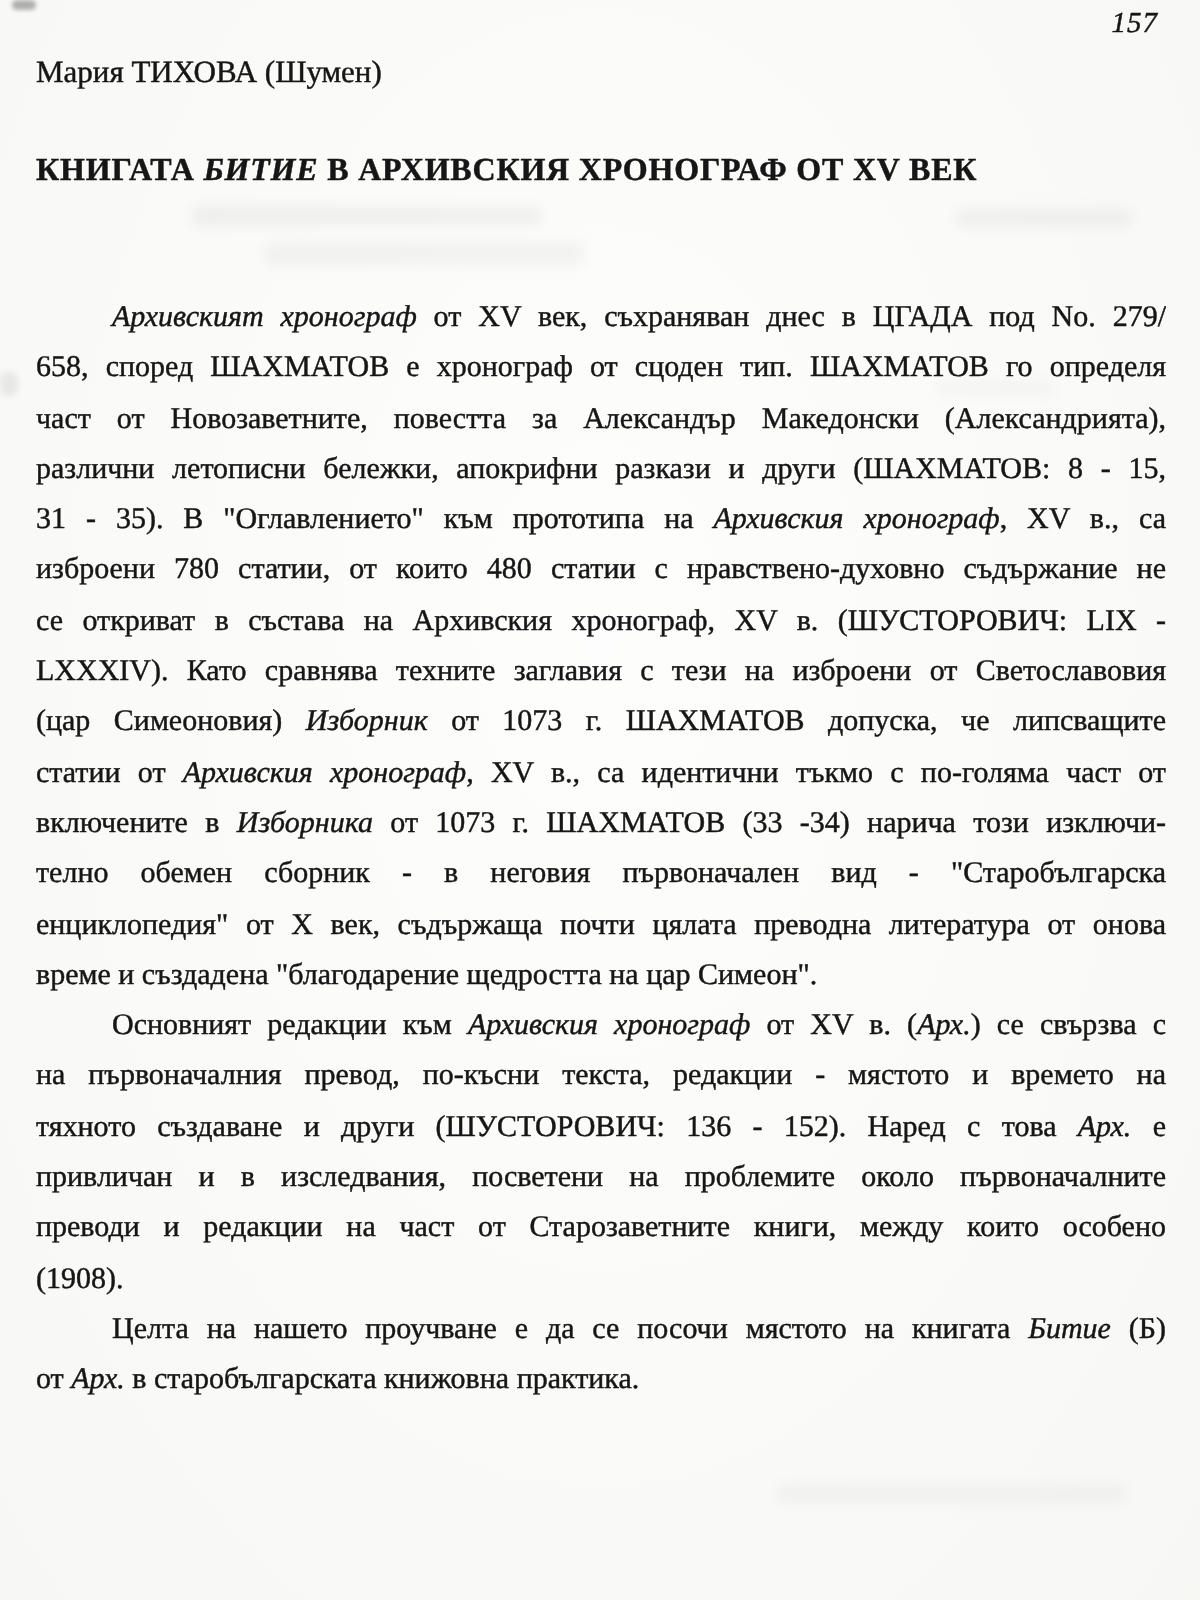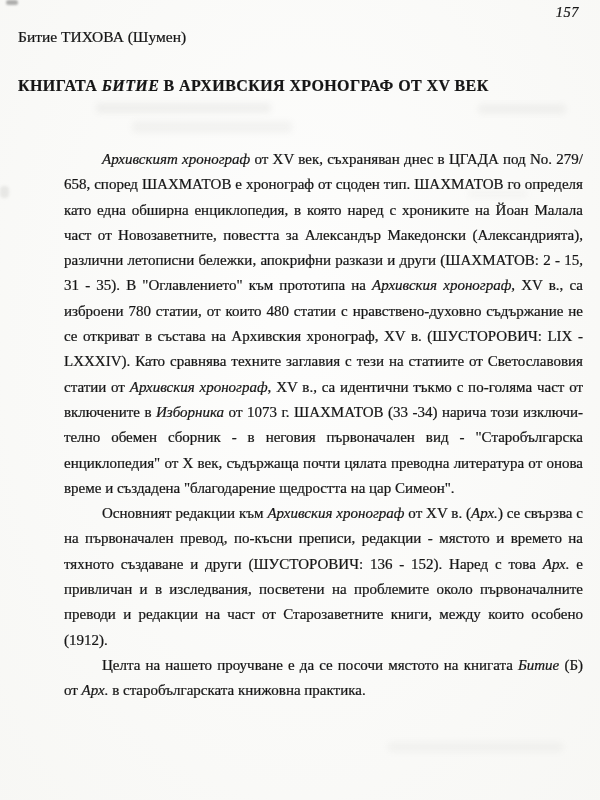--- a/index.html
+++ b/index.html
@@ -14,21 +14,21 @@
       radial-gradient(ellipse at 50% 40%, rgba(255,255,255,0.6), rgba(240,240,236,0.35)),
       #fbfbf9;
   }
   .ink{-webkit-text-stroke:0.22px currentColor;}
   .pagenum{position:absolute;top:4px;right:21px;font-size:14.5px;letter-spacing:0.5px;font-style:italic;}
   .author{position:absolute;top:28px;left:18px;font-size:15.5px;}
   .title{position:absolute;top:77px;left:18px;font-size:16px;font-weight:bold;letter-spacing:0.4px;white-space:nowrap;}
   .title em{font-style:italic;}
   .bodytext{position:absolute;top:147px;left:18px;width:565px;font-size:15px;}
   .paragraph{margin:0;}
-  .line{line-height:25.3px;height:25.3px;text-align:justify;text-align-last:justify;overflow:hidden;margin-left:46px;}
+  .line{line-height:25.3px;height:25.3px;text-align:justify;text-align-last:justify;overflow:hidden;}
   .line.indent{padding-left:38px;}
   .line.last{text-align-last:left;}
   .bodytext em{font-style:italic;}
   .smudge{position:absolute;background:#8e8e8a;filter:blur(3px);border-radius:4px;pointer-events:none;}
   .s1{left:96px;top:103px;width:175px;height:10px;opacity:.10;}
   .s2{left:132px;top:121px;width:160px;height:12px;opacity:.08;}
   .s3{left:478px;top:104px;width:88px;height:10px;opacity:.09;}
   .s4{left:468px;top:190px;width:60px;height:8px;opacity:.05;}
   .s5{left:388px;top:742px;width:175px;height:10px;opacity:.07;}
   .s6{left:0px;top:186px;width:9px;height:12px;opacity:.16;filter:blur(1.5px);}
@@ -40,45 +40,45 @@
 <div class="page">
   <div class="smudge s1"></div>
   <div class="smudge s2"></div>
   <div class="smudge s3"></div>
   <div class="smudge s4"></div>
   <div class="smudge s5"></div>
   <div class="smudge s6"></div>
   <div class="smudge s7"></div>
 
   <div class="pagenum ink">157</div>
-  <div class="author ink">Битие ТИХОВА (Шумен)</div>
+  <div class="author ink">Мария ТИХОВА (Шумен)</div>
   <div class="title ink"><span>КНИГАТА </span><em>БИТИЕ</em><span> В АРХИВСКИЯ ХРОНОГРАФ ОТ XV ВЕК</span></div>
   <div class="bodytext ink">
       <div class="paragraph">
         <div class="line indent"><em>Архивският хронограф</em><span> от XV век, съхраняван днес в ЦГАДА под No. 279/</span></div>
         <div class="line"><span>658, според ШАХМАТОВ е хронограф от сцоден тип. ШАХМАТОВ го определя</span></div>
-        <div class="line"><span>като една обширна енциклопедия, в която наред с хрониките на Йоан Малала</span></div>
         <div class="line"><span>част от Новозаветните, повестта за Александър Македонски (Александрията),</span></div>
-        <div class="line"><span>различни летописни бележки, апокрифни разкази и други (ШАХМАТОВ: 2 - 15,</span></div>
+        <div class="line"><span>различни летописни бележки, апокрифни разкази и други (ШАХМАТОВ: 8 - 15,</span></div>
         <div class="line"><span>31 - 35). В "Оглавлението" към прототипа на </span><em>Архивския хронограф</em><span>, XV в., са</span></div>
         <div class="line"><span>изброени 780 статии, от които 480 статии с нравствено-духовно съдържание не</span></div>
         <div class="line"><span>се откриват в състава на Архивския хронограф, XV в. (ШУСТОРОВИЧ: LIX -</span></div>
-        <div class="line"><span>LXXXIV). Като сравнява техните заглавия с тези на статиите от Светославовия</span></div>
+        <div class="line"><span>LXXXIV). Като сравнява техните заглавия с тези на изброени от Светославовия</span></div>
+        <div class="line"><span>(цар Симеоновия) </span><em>Изборник</em><span> от 1073 г. ШАХМАТОВ допуска, че липсващите</span></div>
         <div class="line"><span>статии от </span><em>Архивския хронограф</em><span>, XV в., са идентични тъкмо с по-голяма част от</span></div>
         <div class="line"><span>включените в </span><em>Изборника</em><span> от 1073 г. ШАХМАТОВ (33 -34) нарича този изключи-</span></div>
         <div class="line"><span>телно обемен сборник - в неговия първоначален вид - "Старобългарска</span></div>
         <div class="line"><span>енциклопедия" от X век, съдържаща почти цялата преводна литература от онова</span></div>
         <div class="line last"><span>време и създадена "благодарение щедростта на цар Симеон".</span></div>
       </div>
       <div class="paragraph">
         <div class="line indent"><span>Основният редакции към </span><em>Архивския хронограф</em><span> от XV в. (</span><em>Арх.</em><span>) се свързва с</span></div>
-        <div class="line"><span>на първоначален превод, по-късни преписи, редакции - мястото и времето на</span></div>
+        <div class="line"><span>на първоначалния превод, по-късни текста, редакции - мястото и времето на</span></div>
         <div class="line"><span>тяхното създаване и други (ШУСТОРОВИЧ: 136 - 152). Наред с това </span><em>Арх.</em><span> е</span></div>
         <div class="line"><span>привличан и в изследвания, посветени на проблемите около първоначалните</span></div>
         <div class="line"><span>преводи и редакции на част от Старозаветните книги, между които особено</span></div>
-        <div class="line last"><span>(1912).</span></div>
+        <div class="line last"><span>(1908).</span></div>
       </div>
       <div class="paragraph">
         <div class="line indent"><span>Целта на нашето проучване е да се посочи мястото на книгата </span><em>Битие</em><span> (Б)</span></div>
         <div class="line last"><span>от </span><em>Арх.</em><span> в старобългарската книжовна практика.</span></div>
       </div>
     </div>
 </div>
 
 </body></html>

